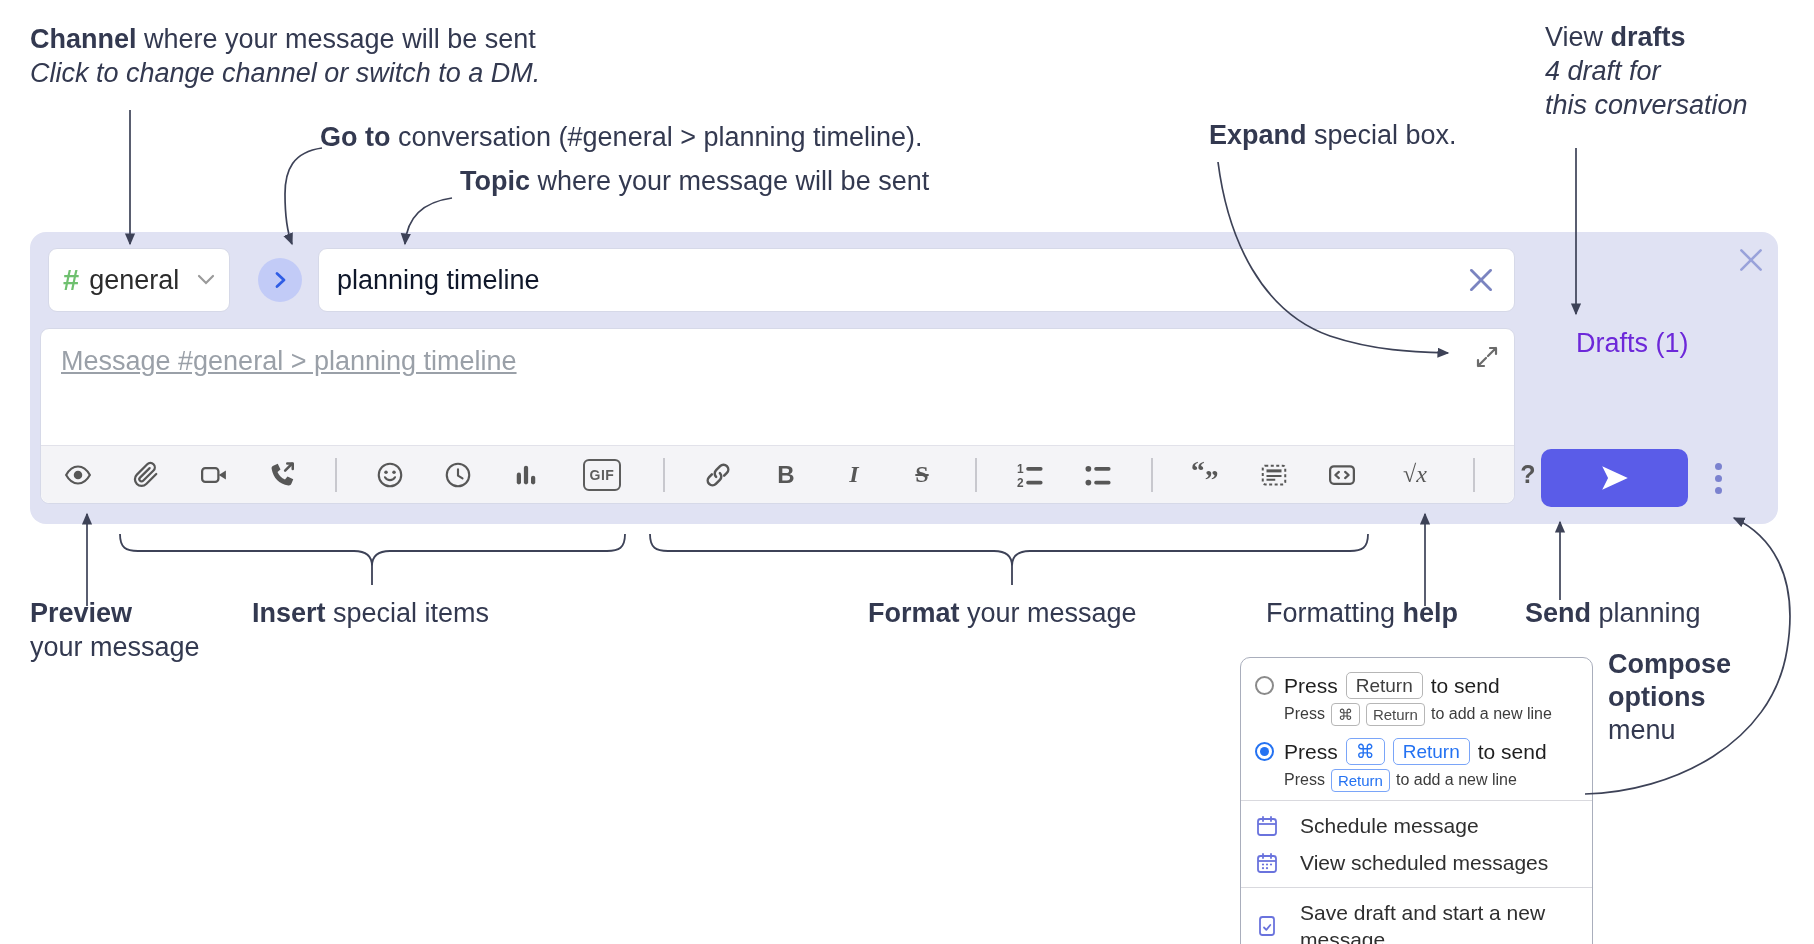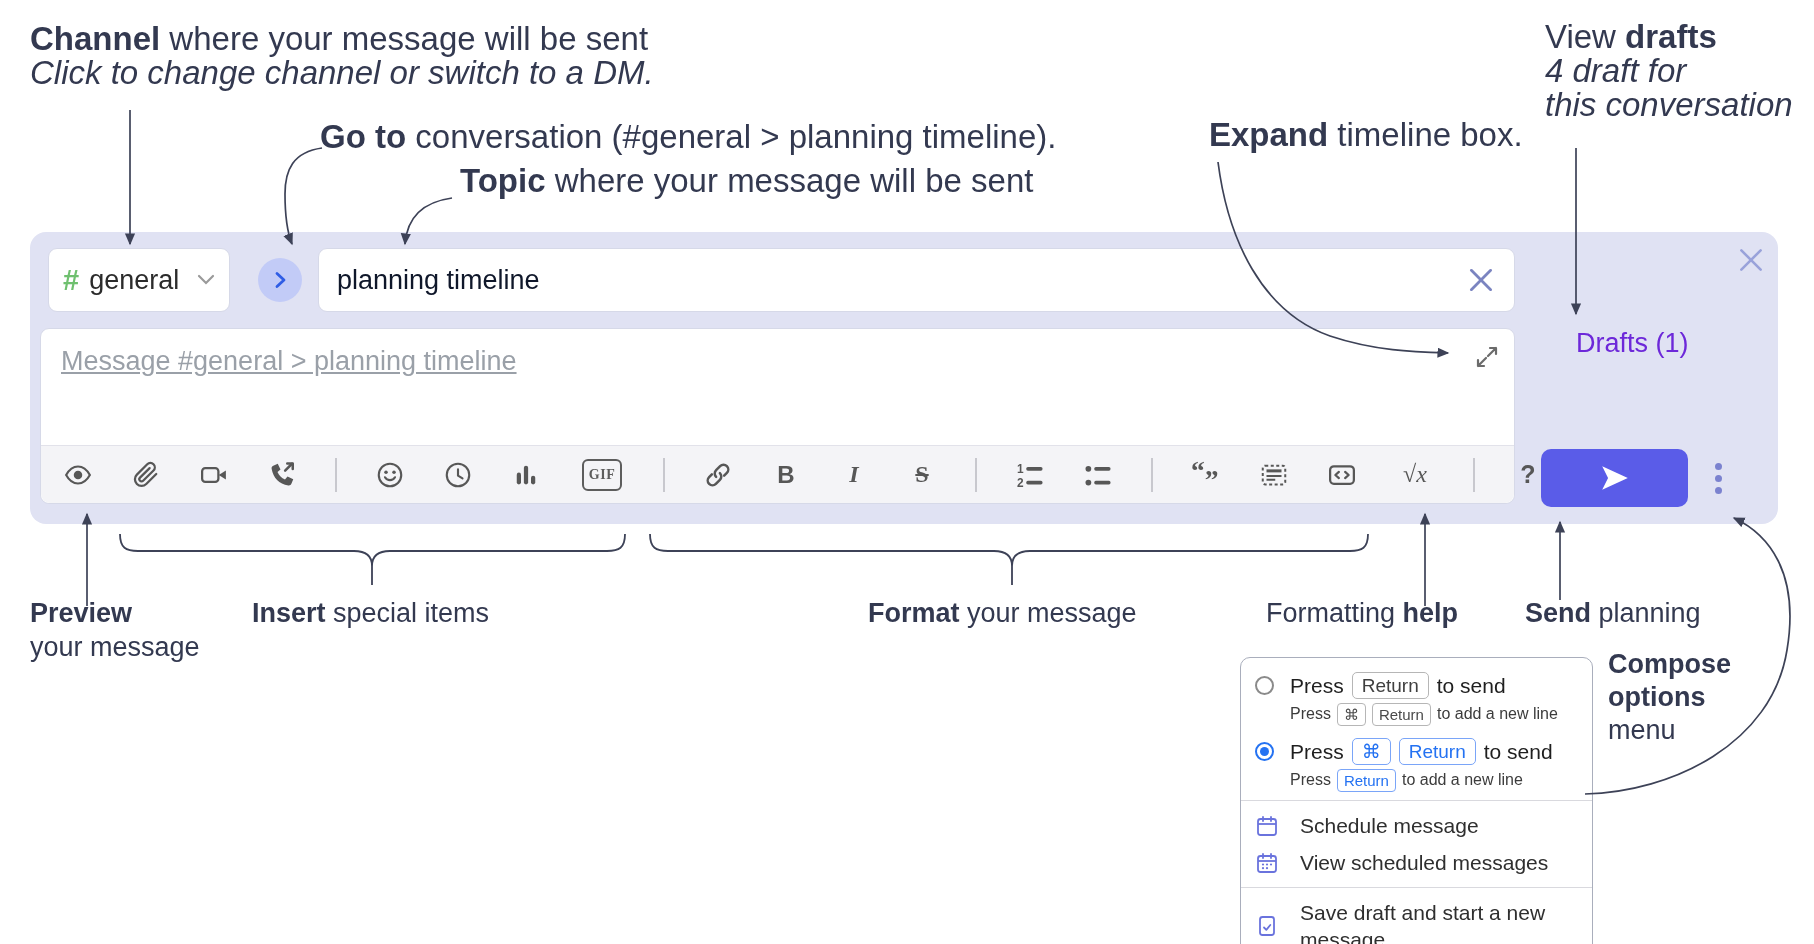--- a/index.html
+++ b/index.html
@@ -1,19 +1,19 @@
 <!DOCTYPE html>
 <html><head>
 <meta charset="utf-8">
 <style>
   html,body{margin:0;padding:0;background:#fff;}
   .canvas{position:relative;width:1814px;height:944px;background:#fff;overflow:hidden;
           font-family:"Liberation Sans",sans-serif;color:#333950;}
   
-  .ann{position:absolute;font-size:33px;line-height:34px;color:#333950;}
+  .ann{position:absolute;font-size:27px;line-height:34px;color:#333950;}
   .ann b{font-weight:700;}
   .ann .it{font-style:italic;}
   
   .compose{position:absolute;left:30px;top:232px;width:1748px;height:292px;
            background:#e0e2f3;border-radius:16px;}
   .whitebox{background:#fff;border:1px solid #d6d9e8;border-radius:9px;box-sizing:border-box;}
   .channel-pill{position:absolute;left:18px;top:16px;width:182px;height:64px;
                 display:flex;align-items:center;padding:0 14px;box-sizing:border-box;gap:10px;}
   .hash{font-size:29px;font-weight:700;color:#6fc06f;}
   .chan-name{font-size:27px;color:#2b2b2b;flex:1;}
@@ -26,35 +26,35 @@
   .placeholder{position:absolute;left:20px;top:17px;font-size:27px;color:#9aa0a8;text-decoration:underline;}
   .expand-btn{position:absolute;right:14px;top:15px;width:26px;height:26px;}
   .toolbar{position:absolute;left:0;bottom:0;width:100%;height:58px;background:#f4f4f7;
            border-top:1px solid #e2e2ea;border-radius:0 0 9px 9px;box-sizing:border-box;
            display:flex;align-items:center;padding:0 22px;gap:38px;}
   .ticon{width:30px;height:30px;display:flex;align-items:center;justify-content:center;
          color:#575757;flex:0 0 auto;}
   .tdiv{width:2px;height:34px;background:#c8c8ce;flex:0 0 auto;}
   .txt-icon{font-size:24px;font-weight:700;color:#575757;}
   .gif-chip{border:2.4px solid #5d5d5d;border-radius:6px;font-size:14px;font-weight:700;
-            color:#5d5d5d;padding:6px 5px;letter-spacing:.5px;font-family:Liberation Serif, serif;}
+            color:#5d5d5d;padding:6px 5px;letter-spacing:.5px;}
   .math-icon{font-family:"Liberation Serif",serif;font-style:italic;font-size:24px;color:#575757;}
   .help-icon{font-size:25px;font-weight:700;color:#575757;}
   .close-x{position:absolute;right:12px;top:13px;width:30px;height:30px;}
   .drafts-link{position:absolute;left:1507px;top:96px;font-size:27px;color:#6d28d9;margin-left:39px;}
   .send-btn{position:absolute;left:1511px;top:217px;width:147px;height:58px;background:#5a5ce8;
             border-radius:10px;display:flex;align-items:center;justify-content:center;}
   .ellipsis{position:absolute;left:1668px;top:217px;width:40px;height:58px;display:flex;
             flex-direction:column;align-items:center;justify-content:center;gap:5px;}
   .dot{width:7px;height:7px;border-radius:50%;background:#7b82cf;}
   
   .popup{position:absolute;left:1240px;top:657px;width:353px;background:#fff;
          border:1.5px solid #a9aebc;border-radius:10px;box-sizing:border-box;
          padding:14px 0 10px 0;color:#2b2b2b;}
-  .opt{display:flex;align-items:flex-start;gap:16px;padding:0 14px;margin-bottom:12px;}
+  .opt{display:flex;align-items:flex-start;gap:10px;padding:0 14px;margin-bottom:12px;}
   .radio{width:19px;height:19px;border:2px solid #8a8a8a;border-radius:50%;box-sizing:border-box;
          margin-top:4px;flex:0 0 auto;display:flex;align-items:center;justify-content:center;}
   .radio.sel{border-color:#2472f2;}
   .radio.sel::after{content:"";width:9px;height:9px;border-radius:50%;background:#2472f2;}
   .opt-main{display:flex;align-items:center;gap:8px;font-size:21px;line-height:27px;color:#1f1f1f;}
   .opt-sub{display:flex;align-items:center;gap:6px;font-size:16px;line-height:24px;color:#3c3c3c;margin-top:3px;}
   .chip{border:1.5px solid #b6b6b6;border-radius:5px;padding:0 9px;background:#fff;color:#3f3f3f;
         font-size:19px;line-height:25px;}
   .chip.small{font-size:15px;line-height:21px;padding:0 6px;border-radius:4px;color:#4a4a4a;}
   .chip.blue{border-color:#7aa5f8;color:#2472f2;}
@@ -80,21 +80,21 @@
 
   <div class="ann" style="left:320px;top:120px;">
     <b>Go to</b><span> conversation (#general &gt; planning timeline).</span>
   </div>
 
   <div class="ann" style="left:460px;top:164px;">
     <b>Topic</b><span> where your message will be sent</span>
   </div>
 
   <div class="ann" style="left:1209px;top:118px;">
-    <b>Expand</b><span> timeline box.</span>
+    <b>Expand</b><span> special box.</span>
   </div>
 
   <div class="ann" style="left:1545px;top:20px;">
     <div><span>View </span><b>drafts</b></div>
     <div class="it">4 draft for</div>
     <div class="it">this conversation</div>
   </div>
 
   <div class="compose">
 

